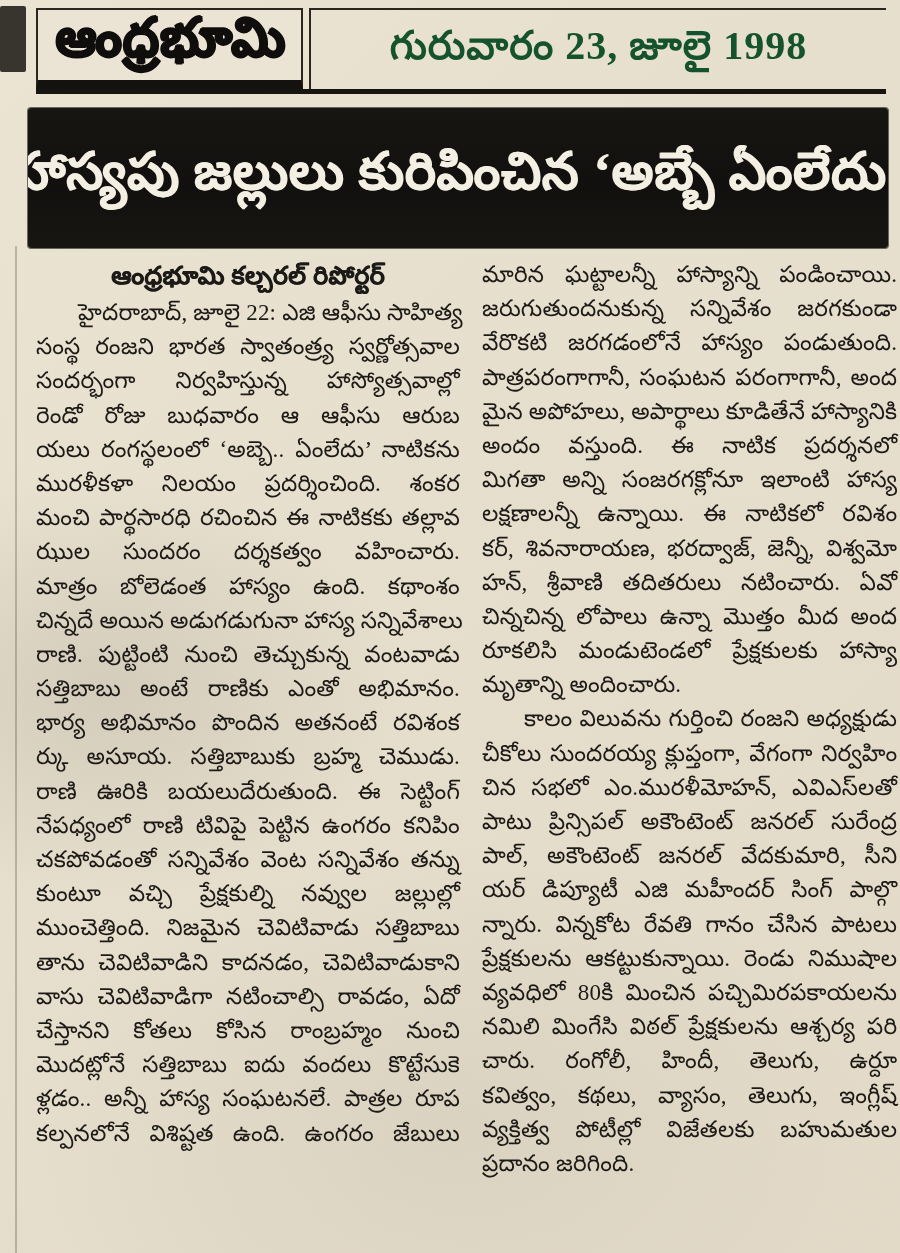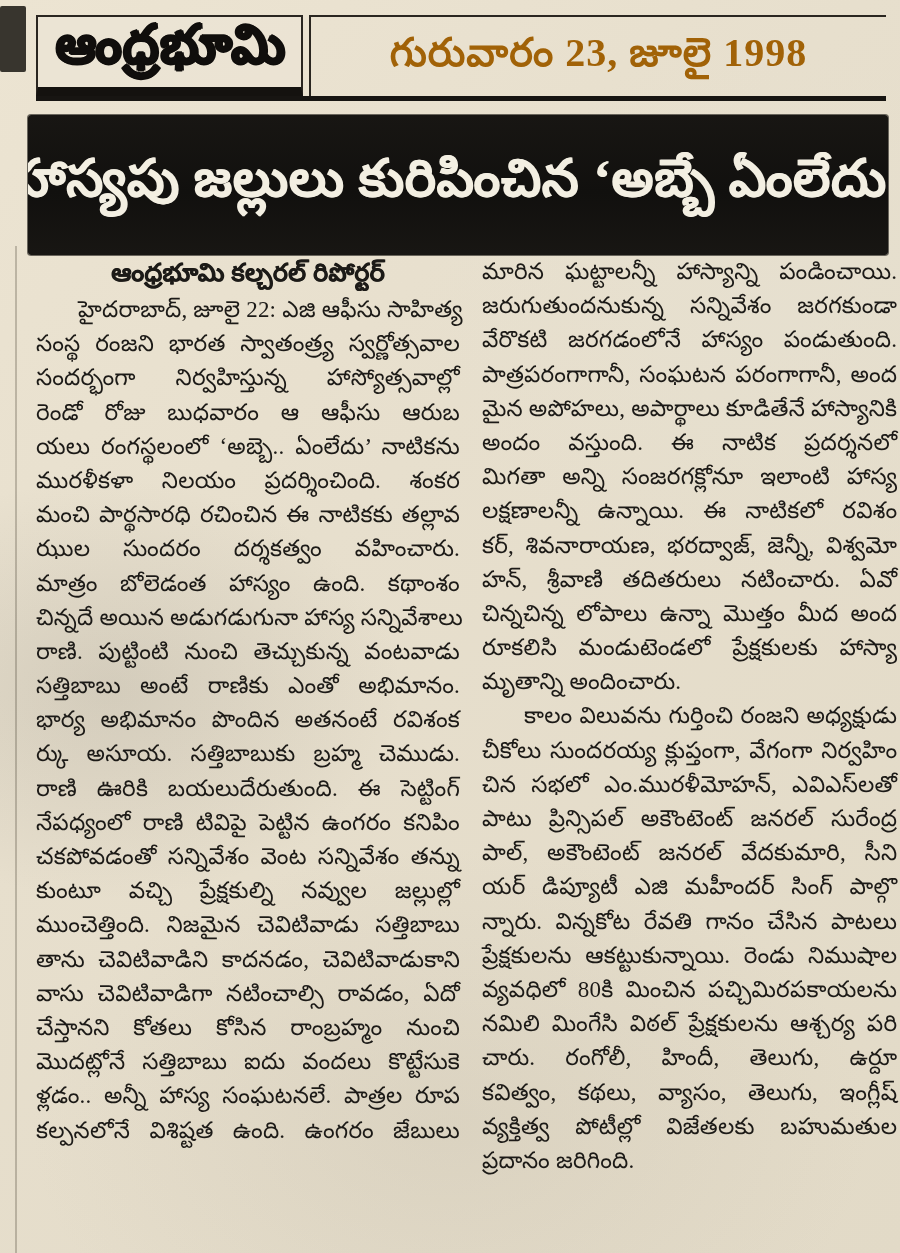--- a/index.html
+++ b/index.html
@@ -8,21 +8,21 @@
     font-family: "Liberation Serif", "DejaVu Serif", serif;
     color: #1c1a17;
     background:
       radial-gradient(ellipse 420px 300px at 12% 55%, rgba(120,115,105,0.18), rgba(0,0,0,0) 70%),
       radial-gradient(ellipse 500px 380px at 85% 25%, rgba(230,225,210,0.5), rgba(0,0,0,0) 70%),
       radial-gradient(ellipse 600px 400px at 50% 90%, rgba(190,182,165,0.25), rgba(0,0,0,0) 70%),
       linear-gradient(135deg, #ece4d2 0%, #e7dfcd 40%, #e2dac7 100%);
     overflow: hidden;
     position: relative;
   }
-  .page { position: absolute; inset: 0; padding: 15px 12px 0 22px; }
+  .page { position: absolute; inset: 0; padding: 8px 12px 0 22px; }
 
   
   .scan-edge-left {
     position: absolute; left: 15px; top: 246px; bottom: 0; width: 2px;
     background: rgba(70,60,45,0.28); pointer-events: none;
   }
   .scan-corner-mark {
     position: absolute; left: 0; top: 6px; width: 26px; height: 66px;
     background: rgba(25,22,18,0.85); border-radius: 2px;
   }
@@ -41,38 +41,38 @@
   .logo-text {
     font-size: 50px; font-weight: 900; letter-spacing: 2px; color: #100e0c;
     text-shadow: 1.6px 0 0 #100e0c, -1.6px 0 0 #100e0c, 0 1.2px 0 #100e0c, 0 -1.2px 0 #100e0c;
     transform: scaleY(1.08);
   }
   .date-box {
     flex: 1; display: flex; align-items: center; justify-content: center;
     border-top: 2px solid #2a2620; border-left: 2px solid #2a2620;
     margin-left: 6px;
   }
-  .date-text { font-size: 40px; font-weight: bold; letter-spacing: 1px; color: #a16207; }
+  .date-text { font-size: 40px; font-weight: bold; letter-spacing: 1px; color: #14532d; }
 
   
   .headline-banner {
     margin: 14px 0 0 6px; height: 140px;
     background: linear-gradient(180deg, #181613 0%, #11100e 55%, #181613 100%);
     display: flex; align-items: center; justify-content: center;
     border-radius: 3px;
     box-shadow: 0 0 0 1px rgba(20,18,15,0.6);
     overflow: hidden;
   }
   .headline-text {
     color: #f3efe2; font-size: 52px; font-weight: bold; letter-spacing: 1px;
     white-space: nowrap; text-shadow: 1px 0 0 #f3efe2;
   }
 
   
-  .article { display: flex; gap: 22px; padding-left: 14px; }
+  .article { display: flex; gap: 22px; margin-top: 10px; padding-left: 14px; }
   .col { width: 424px; }
   .byline {
     text-align: center; font-weight: bold; font-size: 25px;
     height: 38px; line-height: 36px; letter-spacing: 0.5px;
     text-shadow: 0.6px 0 0 #1c1a17;
   }
   .line {
     font-size: 23px; height: 34.2px; line-height: 34.2px;
     text-align: justify; text-align-last: justify;
     white-space: nowrap; letter-spacing: 0.2px;

